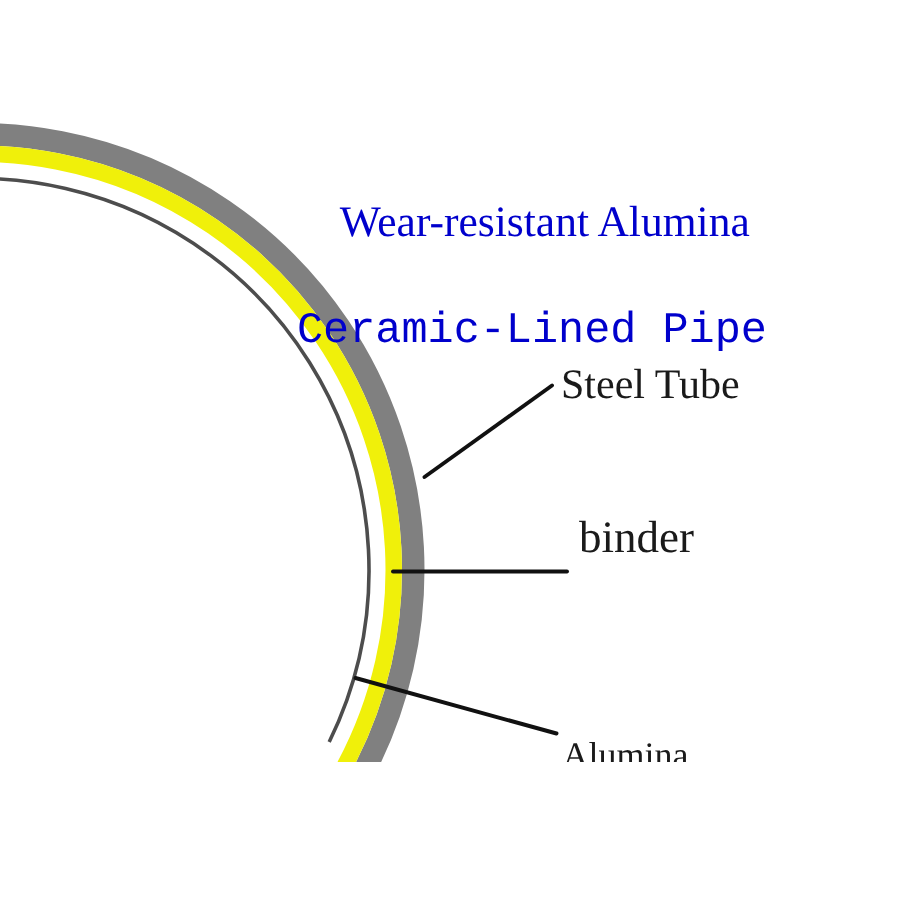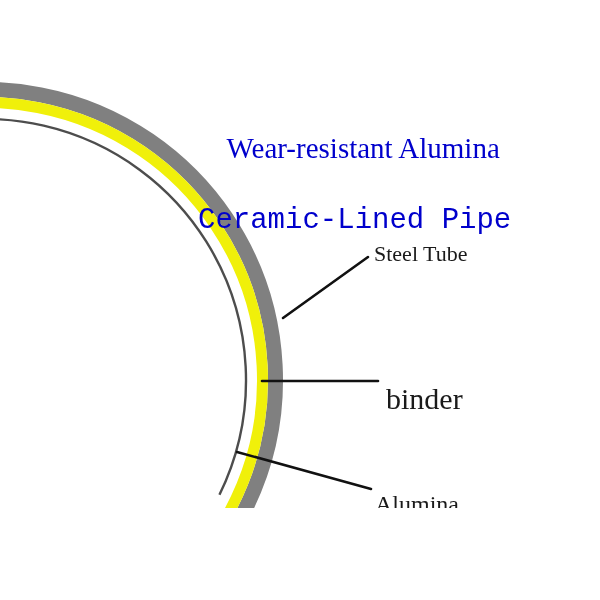--- a/index.html
+++ b/index.html
@@ -39,25 +39,25 @@
     font-weight: normal;
   }
   #title-line-2 {
     display: block;
     font-family: Liberation Mono, monospace;
   }
   #label-steel-tube {
     left: 374px;
     top: 243px;
     color: #1a1a1a;
-    font-size: 22px;
+    font-size: 28px;
   }
   #label-binder {
     left: 386px;
-    top: 384px;
+    top: 344px;
     color: #1a1a1a;
     font-size: 30px;
   }
   #label-alumina-block {
     left: 375px;
     top: 425px;
     color: #1a1a1a;
     font-size: 24px;
     line-height: 1.33;
   }

